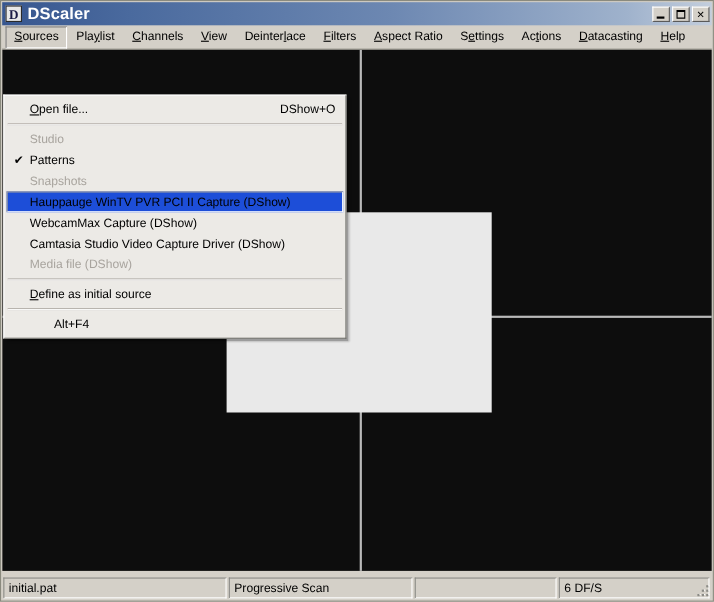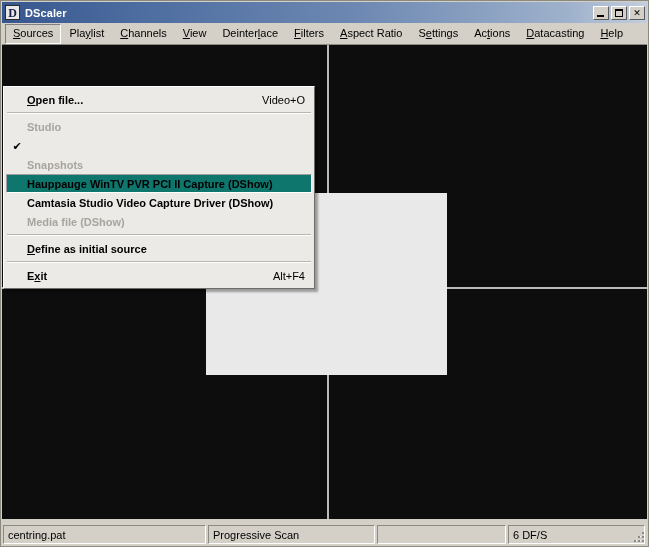--- a/index.html
+++ b/index.html
@@ -49,21 +49,21 @@
     font-size: 12px;
     font-weight: bold;
     line-height: 14px;
     text-align: center;
     box-sizing: border-box;
     margin-right: 5px;
     flex: none;
   }
   #title-text {
     color: #ffffff;
-    font-size: 11px;
+    font-size: 15px;
     font-weight: bold;
     letter-spacing: 0.1px;
     flex: 1;
     white-space: nowrap;
     overflow: hidden;
   }
   .title-buttons {
     display: flex;
     gap: 2px;
     align-items: center;
@@ -199,33 +199,32 @@
     width: 20px;
     flex: none;
     text-align: center;
     font-size: 11px;
     color: #000;
     line-height: 12px;
   }
   .mi .lbl {
     flex: 1;
     white-space: nowrap;
-    font-weight: bold;
   }
   .mi .accel {
     flex: none;
     padding-left: 22px;
     color: #000;
     white-space: nowrap;
   }
   .mi.disabled .lbl,
   .mi.disabled .accel { color: #a8a49e; }
   .mi.hovered {
     border-color: #a0a0a0 #ffffff #ffffff #a0a0a0;
-    background: #0f766e;
+    background: #1d4ed8;
   }
   .menu-sep {
     height: 1px;
     background: #b8b4ae;
     border-bottom: 1px solid #ffffff;
     margin: 3px 3px 3px 3px;
   }
 
   
   #status-bar {
@@ -307,44 +306,49 @@
       <div class="pattern-hline" id="ph" style="top: 242px; background: rgb(185, 185, 185);"></div>
       <div class="pattern-vline" id="pv" style="left: 325px; background: rgb(185, 185, 185);"></div>
       <div id="pattern-box" style="left: 204px; top: 148px; width: 241px; height: 182px; background: rgb(233, 233, 233);"></div>
     </div>
 
     <div id="sources-menu">
 
       <div class="mi">
         <span class="check"></span>
         <span class="lbl"><u>O</u>pen file...</span>
-        <span class="accel">Video+O</span>
+        <span class="accel">DShow+O</span>
       </div>
 
       <div class="menu-sep"></div>
 
       <div class="mi disabled">
         <span class="check"></span>
         <span class="lbl">Studio</span>
       </div>
 
       <div class="mi">
         <span class="check">✔</span>
+        <span class="lbl">Patterns</span>
       </div>
 
       <div class="mi disabled">
         <span class="check"></span>
         <span class="lbl">Snapshots</span>
       </div>
 
       <div class="mi hovered">
         <span class="check"></span>
         <span class="lbl">Hauppauge WinTV PVR PCI II Capture (DShow)</span>
       </div>
 
+      <div class="mi">
+        <span class="check"></span>
+        <span class="lbl">WebcamMax Capture (DShow)</span>
+      </div>
 
       <div class="mi">
         <span class="check"></span>
         <span class="lbl">Camtasia Studio Video Capture Driver (DShow)</span>
       </div>
 
       <div class="mi disabled">
         <span class="check"></span>
         <span class="lbl">Media file (DShow)</span>
       </div>
@@ -353,29 +357,28 @@
 
       <div class="mi">
         <span class="check"></span>
         <span class="lbl"><u>D</u>efine as initial source</span>
       </div>
 
       <div class="menu-sep"></div>
 
       <div class="mi">
         <span class="check"></span>
-        <span class="lbl">E<u>x</u>it</span>
         <span class="accel">Alt+F4</span>
       </div>
 
     </div>
   </div>
 
   <div id="status-bar">
-    <div class="sb-panel" style="width:203px">centring.pat</div>
+    <div class="sb-panel" style="width:203px">initial.pat</div>
     <div class="sb-panel" style="width:167px">Progressive Scan</div>
     <div class="sb-panel" style="width:129px"></div>
     <div class="sb-panel" style="flex:1">6 DF/S</div>
     <div id="sb-grip">
       <i class="sh" style="left:10px; top:2px;  width:2px; height:2px;"></i>
       <i style="left:12px; top:2px;  width:1px; height:1px;"></i>
       <i class="sh" style="left:6px;  top:6px;  width:2px; height:2px;"></i>
       <i style="left:8px;  top:6px;  width:1px; height:1px;"></i>
       <i class="sh" style="left:10px; top:6px;  width:2px; height:2px;"></i>
       <i style="left:12px; top:6px;  width:1px; height:1px;"></i>

